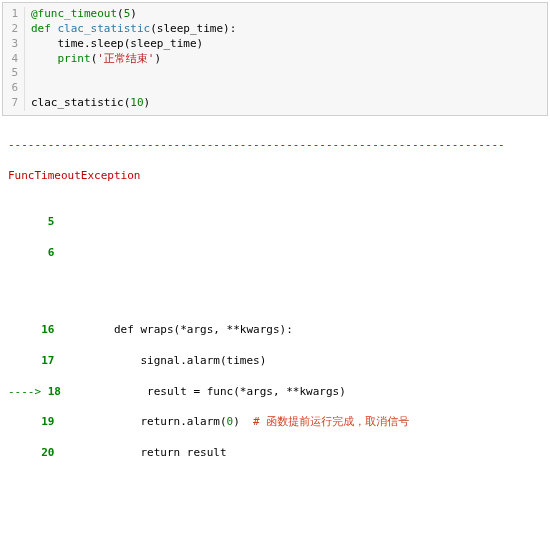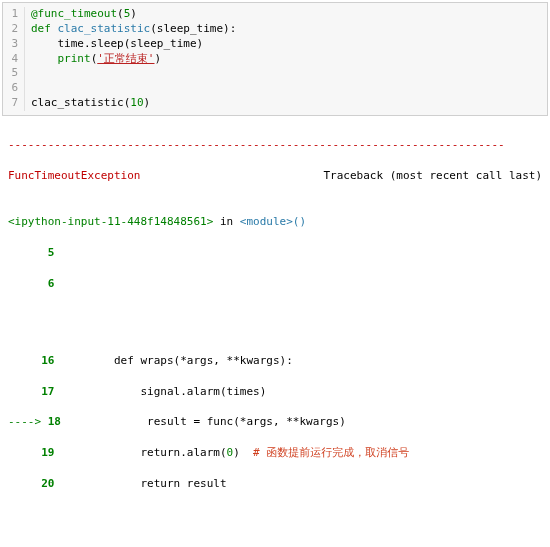--- a/index.html
+++ b/index.html
@@ -34,21 +34,21 @@
   white-space: pre;
   line-height: 1.4;
 }
 .hr-red {
   color: #c00000;
 }
 .err { color: #c00000; }
 .kw { color: #008000; font-weight: normal; }
 .kw2 { color: #008000; text-align: center; }
 .num { color: #008000; }
-.str { color: #ba2121; text-decoration: underline; }
+.str { color: #ba2121; }
 .dec { color: #008000; }
 .cmt { color: #d04020; text-align: right; }
 .fn { color: #2a7aa8; }
 .arrow { color: #008000; }
 .bold { font-weight: bold; }
 .trace-head { display: flex; justify-content: space-between; align-items: flex-end; }
 </style>
 </head>
 <body>
 
@@ -78,23 +78,22 @@
     <span> </span>
   </div>
   <div class="code-line">
     <span class="gutter">7</span>
     <span><span>clac_statistic</span>(<span class="num">10</span>)</span>
   </div>
 </div>
 
 <div class="tb">
 <div class="hr-red">---------------------------------------------------------------------------</div>
-<div class="trace-head"><span class="err">FuncTimeoutException</span><span>Traceback (most recent call last)</span></div>
+<div class="trace-head"><span class="err">FuncTimeoutException</span></div>
 
-<div><span class="kw2">&lt;ipython-input-11-448f14848561&gt;</span><span> in </span><span class="fn">&lt;module&gt;</span><span class="fn">()</span></div>
 <div>      <span class="bold kw2">5</span> </div>
 <div>      <span class="bold kw2">6</span> </div>
 <div> </div>
 
 <div>     <span class="bold kw2">16</span>         <span>def wraps(*args, **kwargs):</span></div>
 <div>     <span class="bold kw2">17</span>             <span>signal.alarm(times)</span></div>
 <div><span class="arrow">----&gt; </span><span class="bold kw2">18</span>             <span>result </span><span>=</span><span> func</span><span>(*args, **kwargs)</span></div>
 <div>     <span class="bold kw2">19</span>             <span>return.alarm(</span><span class="num">0</span><span>)</span>  <span class="cmt"># 函数提前运行完成，取消信号</span></div>
 <div>     <span class="bold kw2">20</span>             <span>return result</span></div>
 

